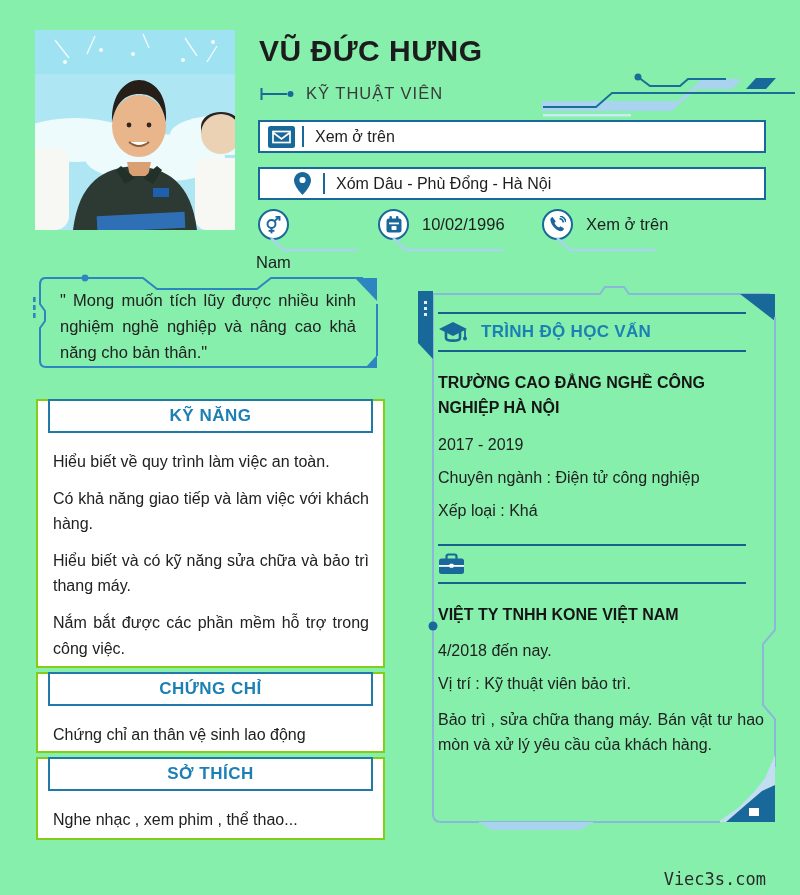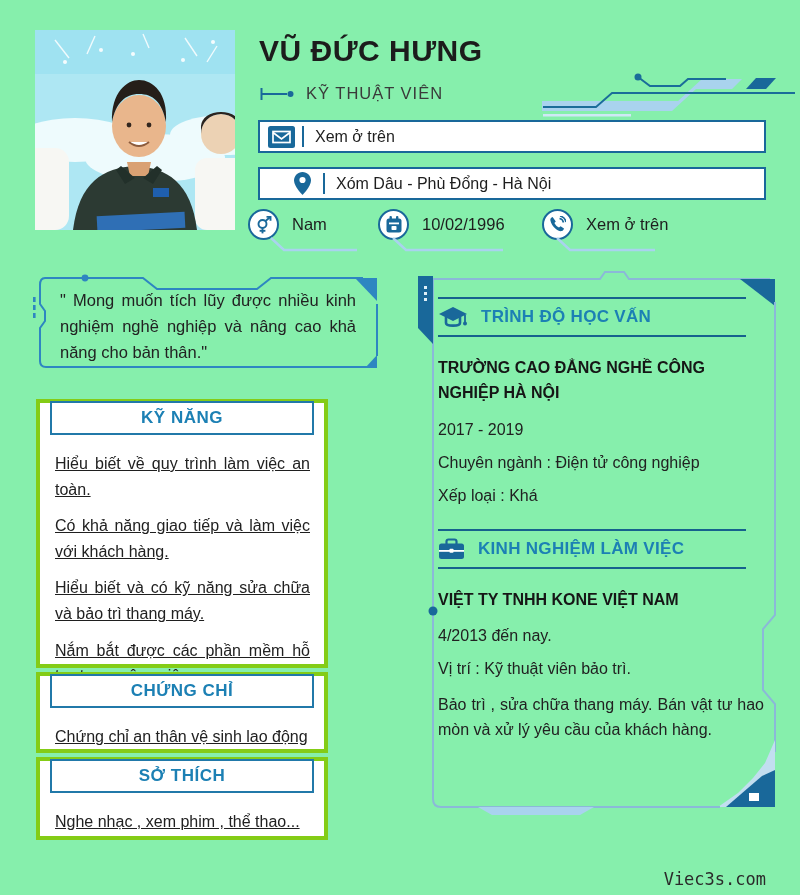--- a/index.html
+++ b/index.html
@@ -24,30 +24,30 @@
   .circle-ic { width:31px; height:31px; border:2.5px solid #19689a; border-radius:50%;
                display:flex; align-items:center; justify-content:center; background:#fff; }
   .meta .val { font-size:16.5px; color:#1e1e1e; }
 
   
   .quote-wrap { left:33px; top:272px; width:348px; height:102px; }
   .quote-text { position:absolute; left:27px; top:15px; width:296px; font-size:16.5px;
                 line-height:1.58; text-align:justify; color:#222; }
 
   
-  .lbox { left:36px; width:292px; border:4px solid #84cc16; background:#fff;text-decoration:underline; }
+  .lbox { left:36px; width:349px; border:2px solid #84cc16; background:#fff; }
   .lhead { position:absolute; left:10px; right:10px; top:-2px; height:34px; border:2px solid #2179a9;
            background:#fff; display:flex; align-items:center; justify-content:center;
            font-weight:700; font-size:17px; color:#1c80b4; letter-spacing:.5px; }
   .lbody { padding:48px 14px 0 15px; font-size:16px; line-height:1.6; color:#212121; }
   .lbody p { text-align:justify; margin-bottom:11px; }
   .lbody.single p { text-align:left; }
 
   
-  .rpanel { left:418px; top:270px; width:372px; height:546px; }
+  .rpanel { left:418px; top:285px; width:372px; height:546px; }
   .rcontent { position:absolute; left:20px; top:27px; width:326px; }
   .rule { height:2px; background:#16618d; width:308px; }
   .sec-head { display:flex; align-items:center; gap:13px; height:36px; }
   .sec-title { font-weight:700; font-size:17px; color:#1c80b4; letter-spacing:.3px; }
   .rcontent .strong { font-weight:700; color:#161616; font-size:16px; line-height:1.55; margin-top:19px; }
   .rcontent .line { font-size:16px; color:#212121; margin-top:15px; }
   .rcontent .just { text-align:justify; line-height:1.55; }
   .exp-gap { margin-top:24px; }
 
   .watermark { right:34px; top:869px; font-family:"DejaVu Sans Mono", monospace;
@@ -138,21 +138,21 @@
     <span class="icon-slot">
       <svg width="17" height="23" viewBox="0 0 17 23">
         <path d="M8.5,0 C3.8,0 0,3.8 0,8.5 C0,14.5 8.5,23 8.5,23 S17,14.5 17,8.5 C17,3.8 13.2,0 8.5,0 Z" fill="#19689a"></path>
         <circle cx="8.5" cy="8" r="3.1" fill="#fff"></circle>
       </svg>
     </span>
     <span class="divider"></span>
     <span class="val">Xóm Dâu - Phù Đổng - Hà Nội</span>
   </div>
 
-  <div class="abs meta" style="left:248px;">
+  <div class="abs meta" style="left:256px;flex-direction:column;">
     <span class="circle-ic">
       <svg width="18" height="18" viewBox="0 0 18 18" stroke="#19689a" stroke-width="1.9" fill="none">
         <circle cx="7.5" cy="8" r="4"></circle>
         <line x1="10.5" y1="5" x2="15.5" y2="0.8"></line>
         <polyline points="11.5,0.8 15.5,0.8 15.5,4.8"></polyline>
         <line x1="7.5" y1="12" x2="7.5" y2="17.4"></line>
         <line x1="4.6" y1="14.8" x2="10.4" y2="14.8"></line>
       </svg>
     </span>
     <span class="val">Nam</span>
@@ -267,26 +267,25 @@
       <p class="line">Xếp loại : Khá</p>
 
       <div class="rule exp-gap"></div>
       <div class="sec-head">
         <svg width="27" height="22" viewBox="0 0 27 22">
           <rect x="8.5" y="1.5" width="10" height="6" rx="2" fill="none" stroke="#19689a" stroke-width="2.2"></rect>
           <rect x="1" y="5.5" width="25" height="15.5" rx="2.5" fill="#19689a"></rect>
           <rect x="1" y="12" width="25" height="1.8" fill="#fff"></rect>
           <rect x="11.5" y="10.8" width="4" height="4" rx="0.8" fill="#fff"></rect>
         </svg>
-        <span class="sec-title">KINH NGHIỆM LÀM VIỆC</span>
       </div>
       <div class="rule"></div>
 
       <p class="strong">VIỆT TY TNHH KONE VIỆT NAM</p>
-      <p class="line">4/2013 đến nay.</p>
+      <p class="line">4/2018 đến nay.</p>
       <p class="line">Vị trí : Kỹ thuật viên bảo trì.</p>
       <p class="line just">Bảo trì , sửa chữa thang máy. Bán vật tư hao mòn và xử lý yêu cầu của khách hàng.</p>
     </div>
   </div>
 
   <div class="abs watermark">Viec3s.com</div>
 
 </div>
 
 </body></html>

